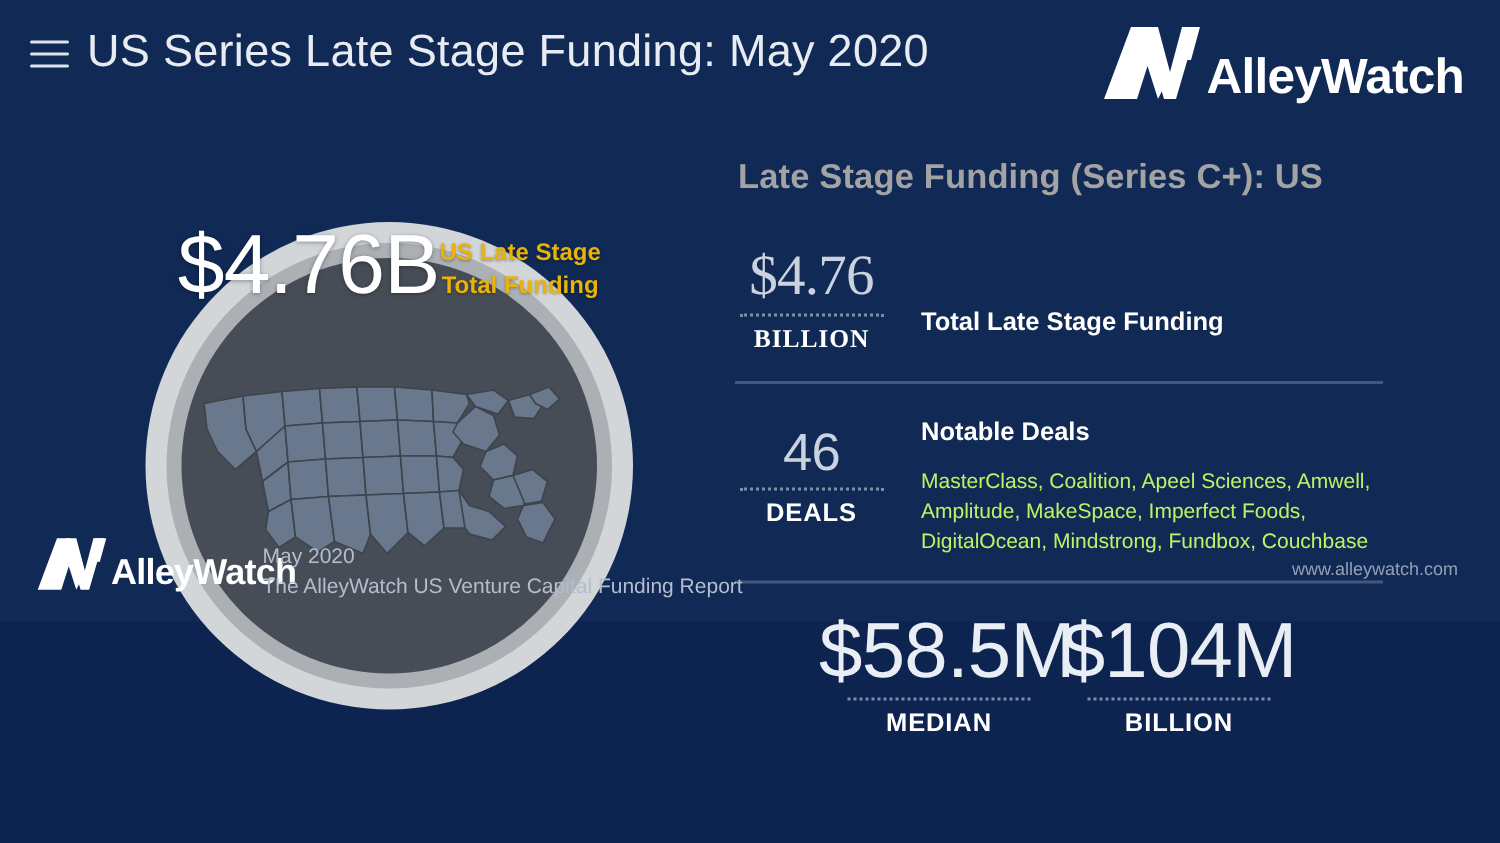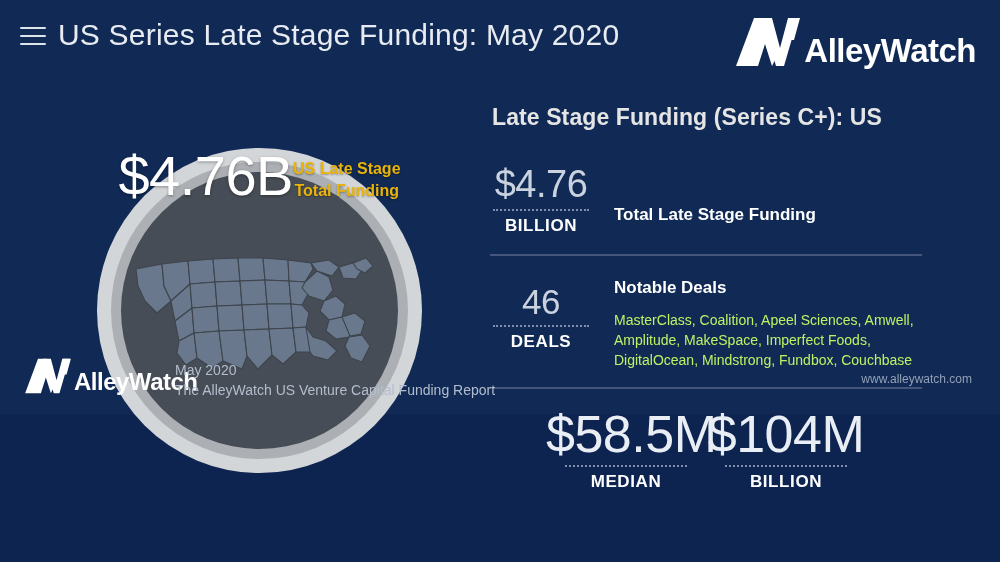--- a/index.html
+++ b/index.html
@@ -137,21 +137,21 @@
 
   
   #panel {
     position: absolute;
     left: 486px; top: 104px;
     width: 440px;
   }
   #panel-heading {
     font-size: 23px;
     font-weight: bold;
-    color: #e5e5e5;
+    color: #a3a3a3;
     letter-spacing: 0.1px;
     margin: 0 0 34px 6px;
     white-space: nowrap;
   }
   .divider {
     height: 2px;
     background: #46557c;
     width: 432px;
     margin: 0 0 0 4px;
   }
@@ -177,21 +177,21 @@
     font-weight: bold;
     letter-spacing: 0.6px;
   }
 
   
   #row-total {
     display: flex;
     align-items: flex-start;
     margin-bottom: 18px;
   }
-  #row-total .stat { width: 110px; }
+  #row-total .stat { width: 110px; font-family: Liberation Serif, serif; }
   #row-total .stat-rule { width: 96px; }
   #total-desc {
     margin-left: 18px;
     margin-top: 40px;
     font-size: 17px;
     font-weight: bold;
     color: #ffffff;
   }
 
   

